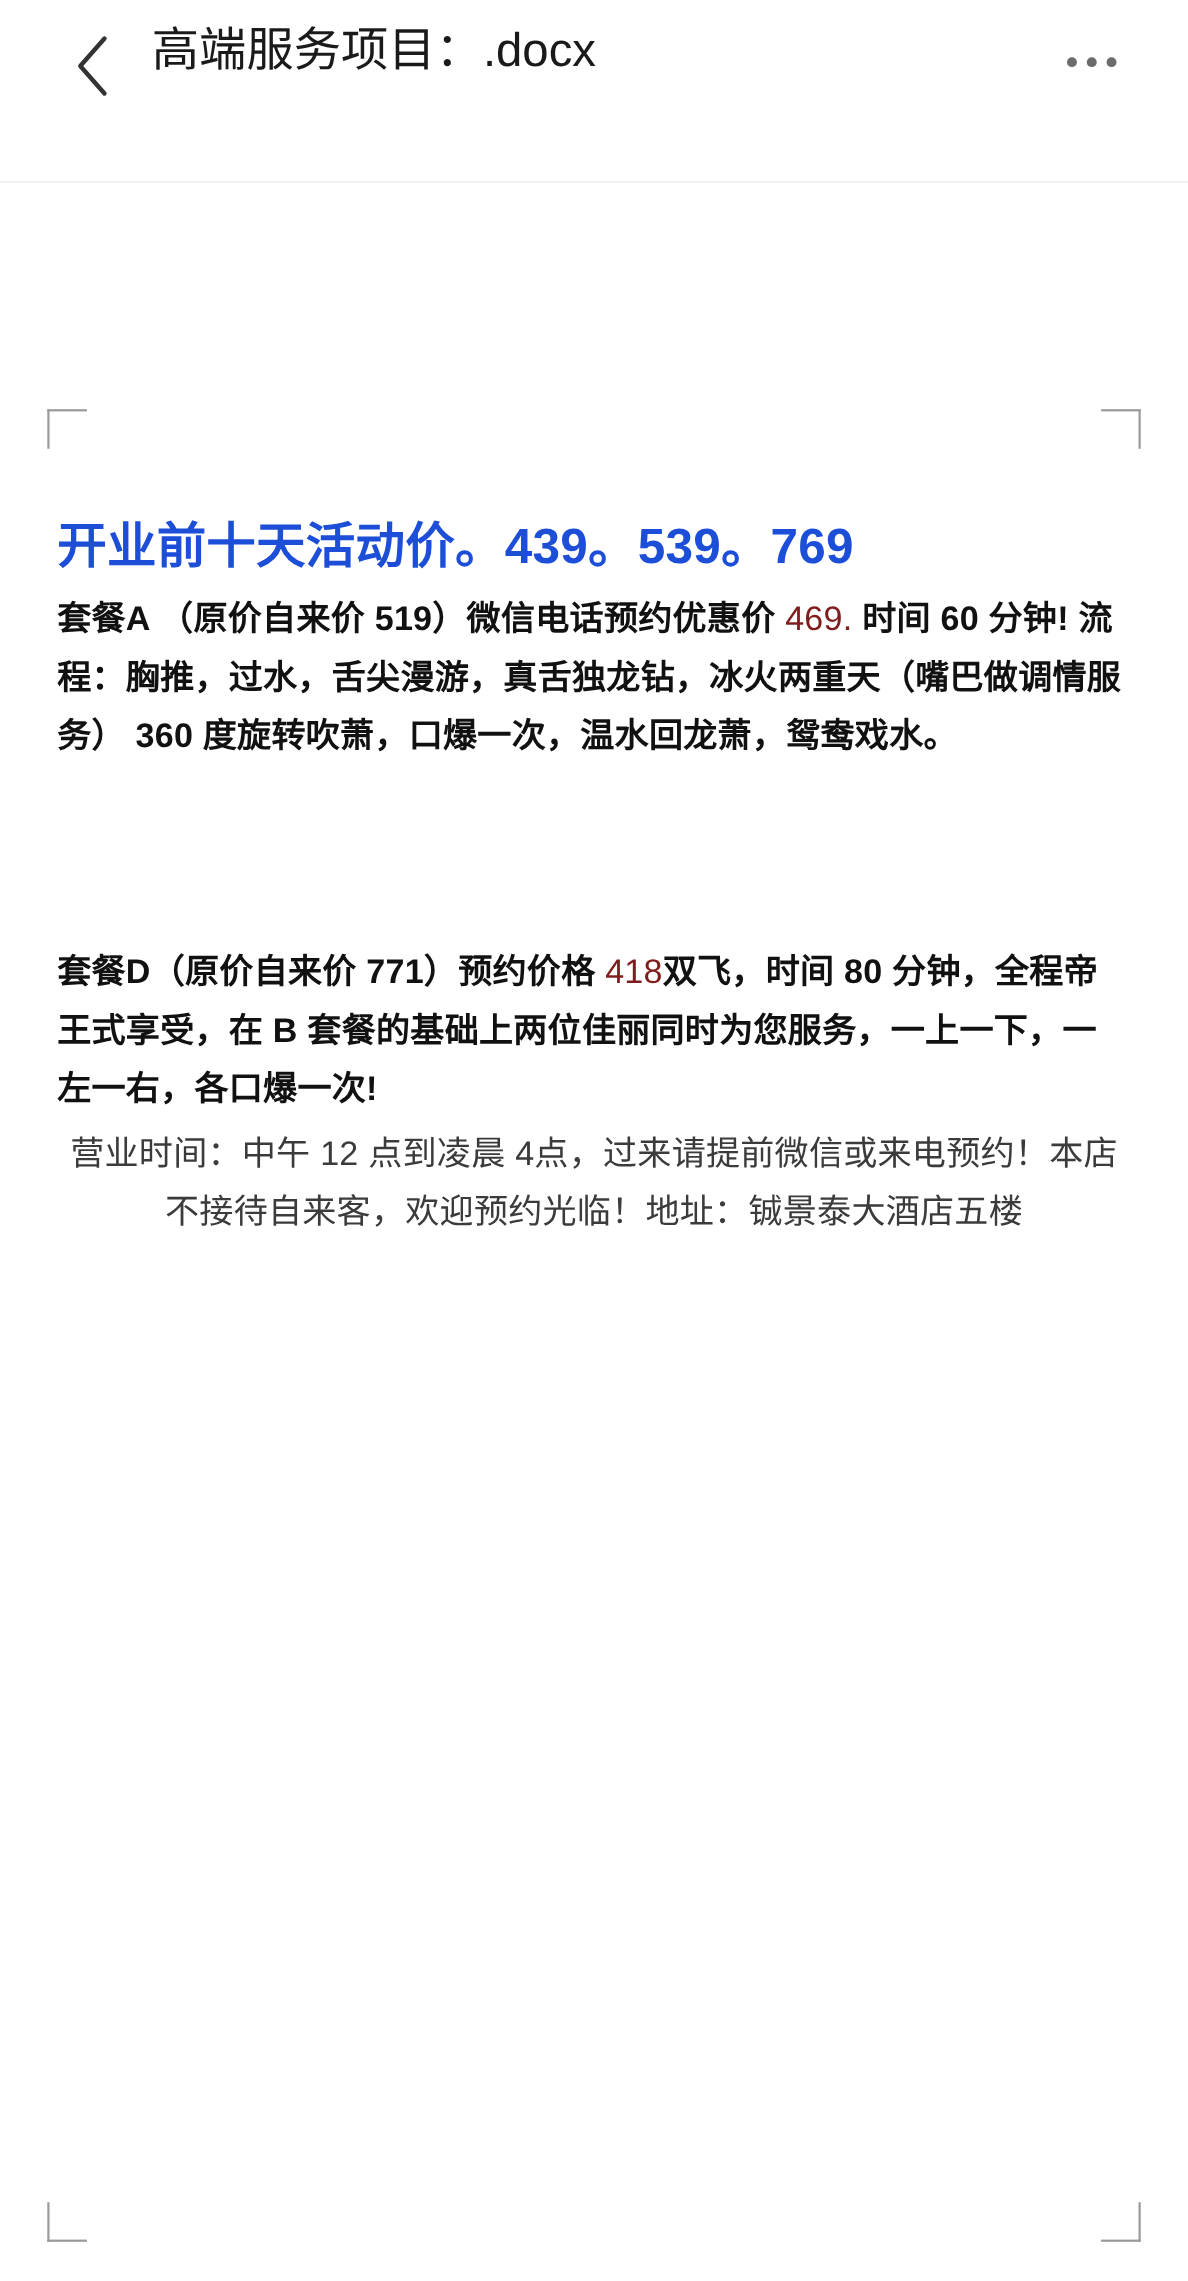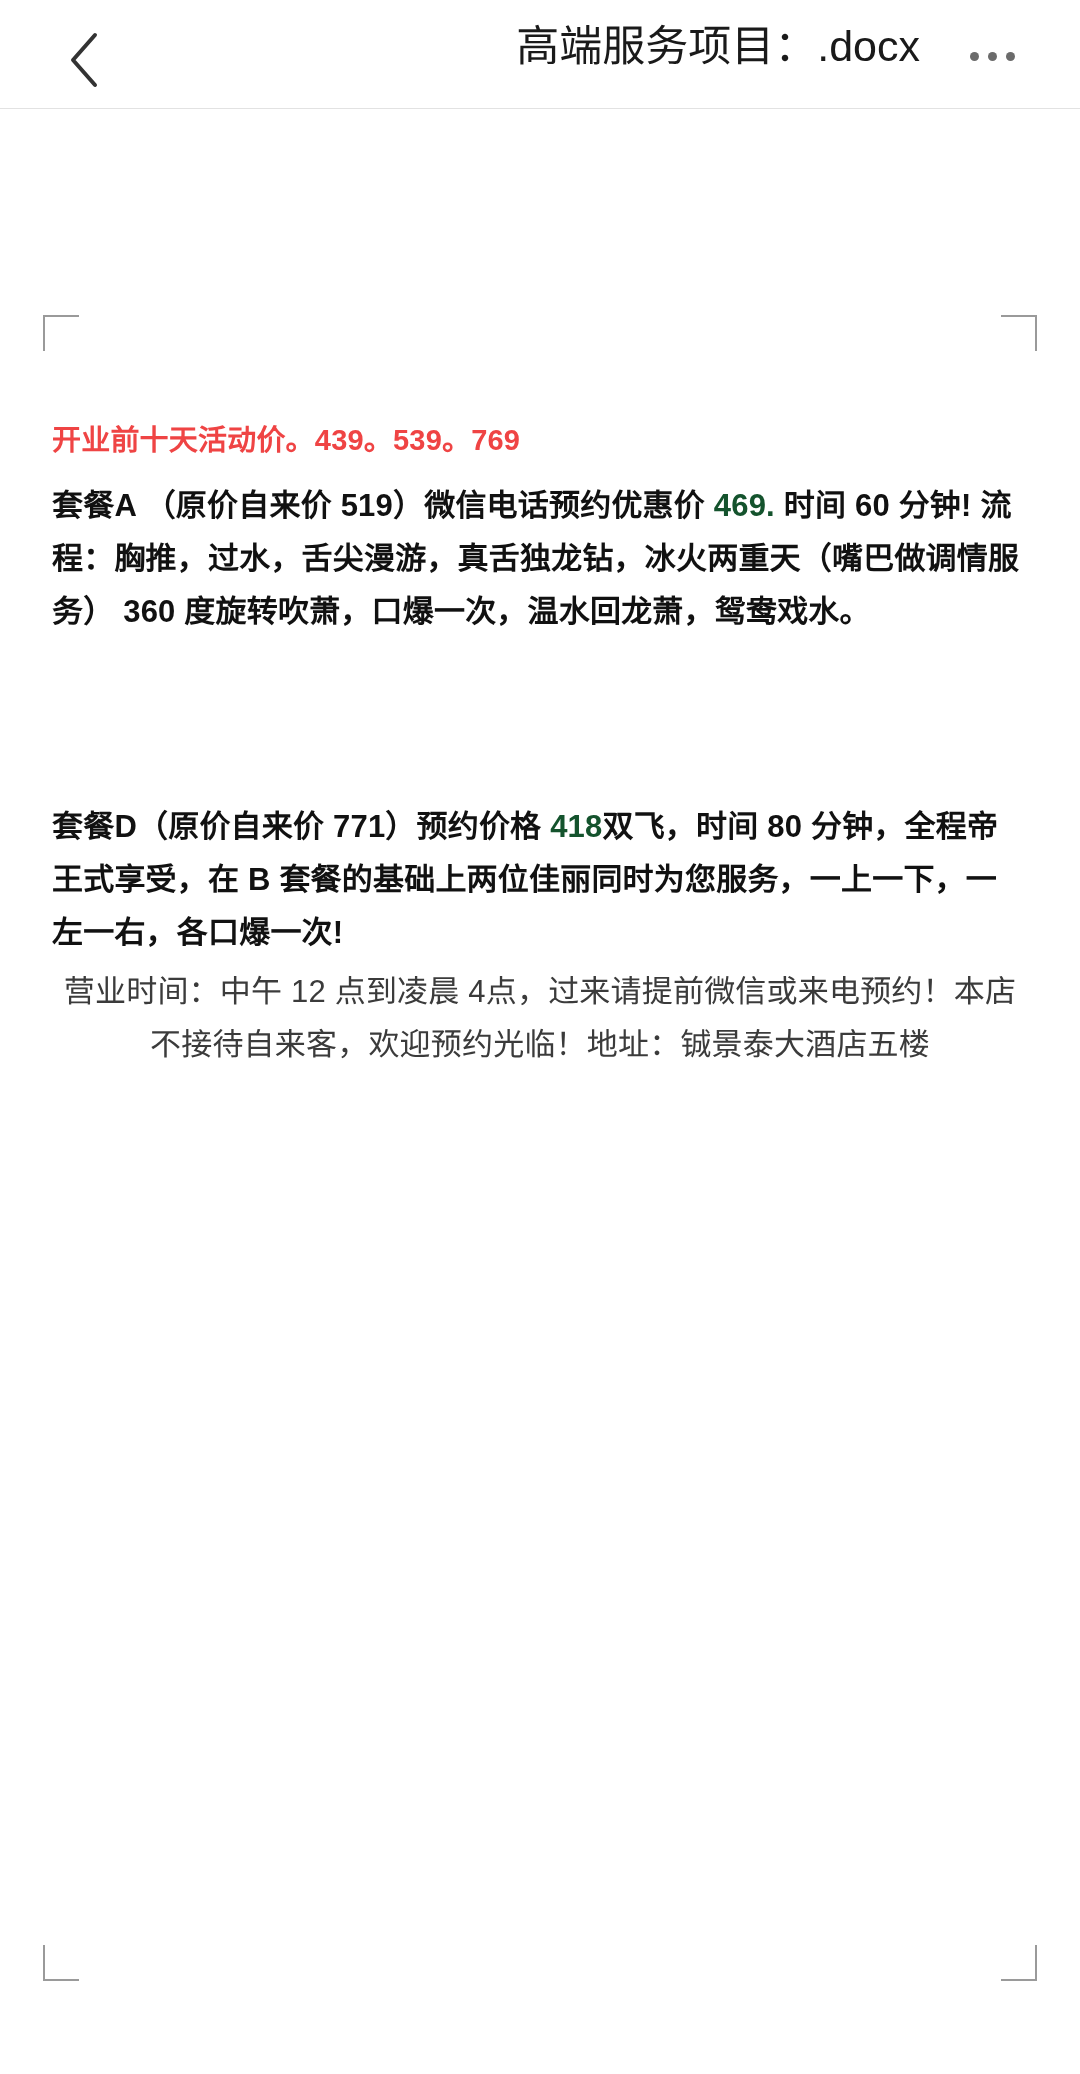--- a/index.html
+++ b/index.html
@@ -12,25 +12,24 @@
     height: 2074px;
     font-family: "Liberation Sans", "DejaVu Sans", sans-serif;
     color: #222222;
     overflow: hidden;
     position: relative;
   }
 
   
   .header {
     position: relative;
-    height: 109px;
+    height: 166px;
     border-bottom: 1px solid #e2e2e2;
     background: #ffffff;
     box-sizing: border-box;
-    text-align: right;
   }
   .back-btn {
     position: absolute;
     left: 56px;
     top: 24px;
     width: 56px;
     height: 72px;
     display: flex;
     align-items: center;
     justify-content: center;
@@ -106,31 +105,31 @@
     top: 300px;
   }
 
   p {
     margin: 0;
     font-size: 31px;
     line-height: 53px;
     letter-spacing: 0.2px;
   }
   .heading {
-    color: #ef4444;
+    color: #1d4ed8;
     font-weight: bold;
-    font-size: 29px;
+    font-size: 45px;
     line-height: 62px;
   }
   .pkg {
     font-weight: bold;
     color: #111111;
     margin-top: 8px;
   }
-  .red-bold { color: #14532d; font-weight: bold; }
+  .red-bold { color: #7f1d1d; font-weight: normal; }
   .spacer-1 { height: 76px; }
   .spacer-2 { height: 78px; }
   .plain {
     color: #3b3b3b;
     font-weight: normal;
     margin-top: 6px;
     text-align: center;
   }
 </style>
 </head>

